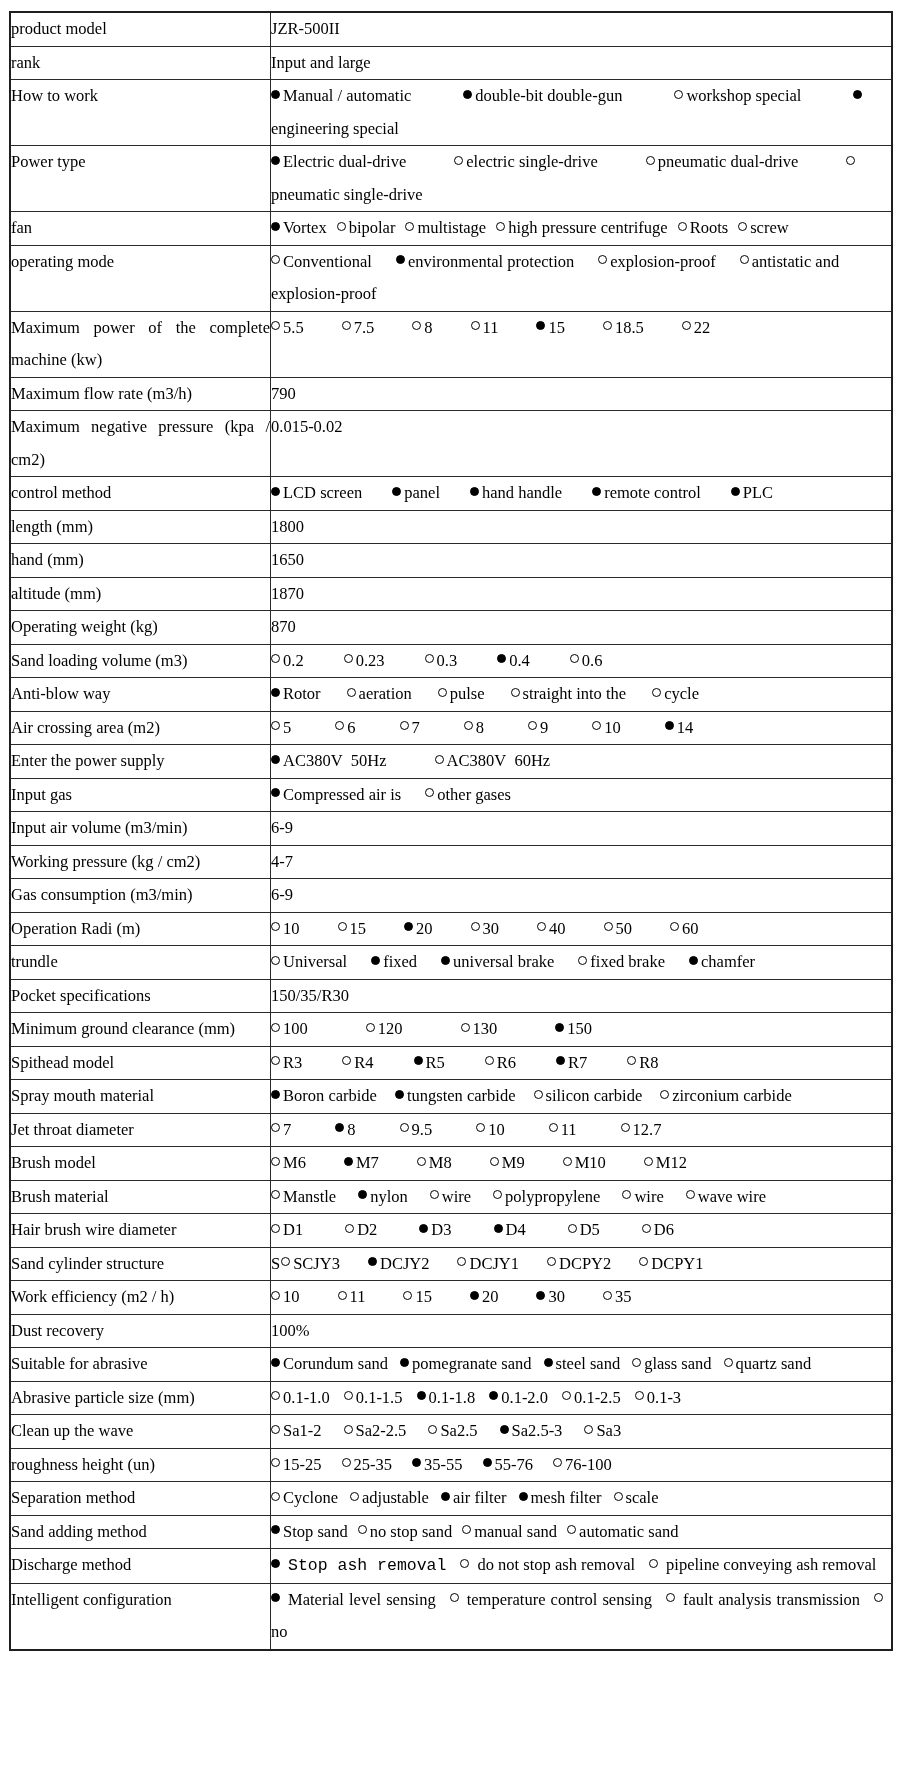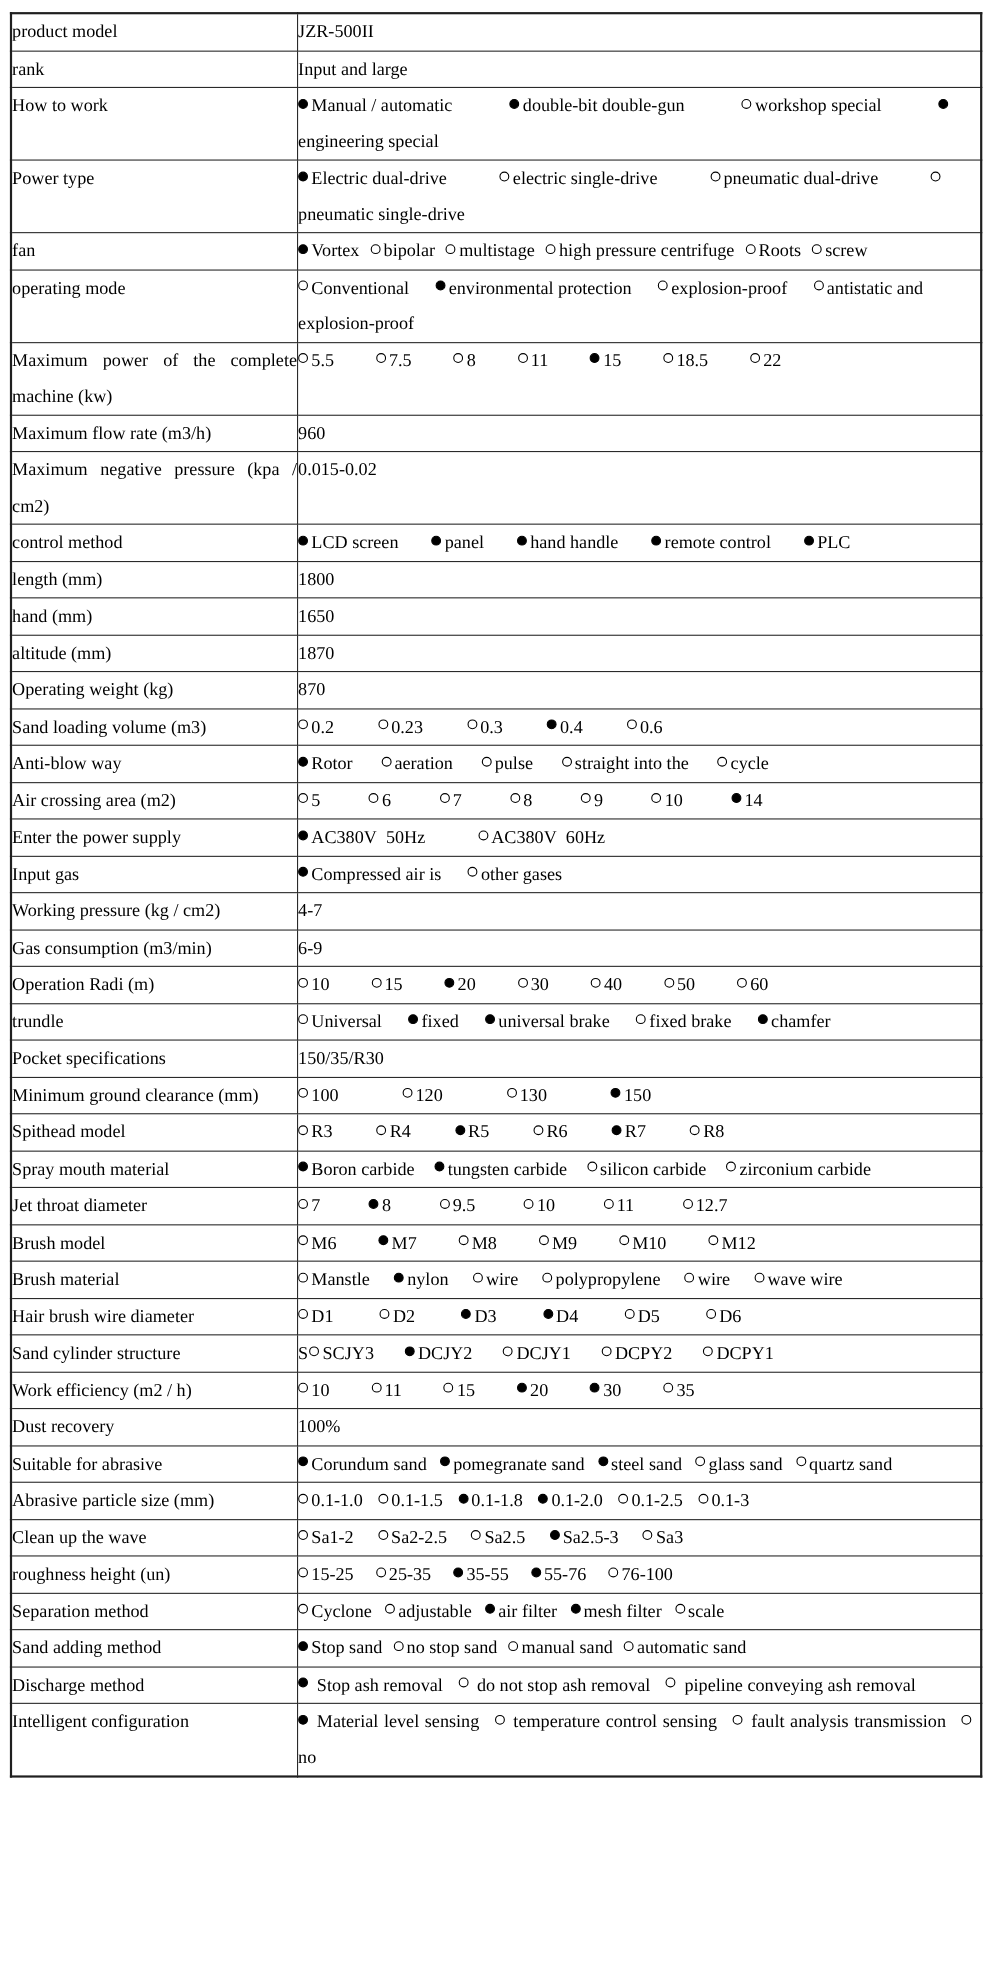--- a/index.html
+++ b/index.html
@@ -92,21 +92,21 @@
         <tr>
           <td class="c-label">operating mode</td>
           <td class="c-value"><span class="opt" style="margin-right: 24px;"><span class="dot"></span><span>Conventional</span></span><span class="opt" style="margin-right: 24px;"><span class="dot filled"></span><span>environmental protection</span></span><span class="opt" style="margin-right: 24px;"><span class="dot"></span><span>explosion-proof</span></span><span class="opt" style="margin-right: 24px;"><span class="dot"></span><span>antistatic and explosion-proof</span></span></td>
         </tr>
         <tr>
           <td class="c-label">Maximum power of the complete machine (kw)</td>
           <td class="c-value"><span class="opt" style="margin-right: 38px;"><span class="dot"></span><span>5.5</span></span><span class="opt" style="margin-right: 38px;"><span class="dot"></span><span>7.5</span></span><span class="opt" style="margin-right: 38px;"><span class="dot"></span><span>8</span></span><span class="opt" style="margin-right: 38px;"><span class="dot"></span><span>11</span></span><span class="opt" style="margin-right: 38px;"><span class="dot filled"></span><span>15</span></span><span class="opt" style="margin-right: 38px;"><span class="dot"></span><span>18.5</span></span><span class="opt" style="margin-right: 38px;"><span class="dot"></span><span>22</span></span></td>
         </tr>
         <tr>
           <td class="c-label">Maximum flow rate (m3/h)</td>
-          <td class="c-value">960</td>
+          <td class="c-value">790</td>
         </tr>
         <tr>
           <td class="c-label">Maximum negative pressure (kpa / cm2)</td>
           <td class="c-value">0.015-0.02</td>
         </tr>
         <tr>
           <td class="c-label">control method</td>
           <td class="c-value"><span class="opt" style="margin-right: 30px;"><span class="dot filled"></span><span>LCD screen</span></span><span class="opt" style="margin-right: 30px;"><span class="dot filled"></span><span>panel</span></span><span class="opt" style="margin-right: 30px;"><span class="dot filled"></span><span>hand handle</span></span><span class="opt" style="margin-right: 30px;"><span class="dot filled"></span><span>remote control</span></span><span class="opt" style="margin-right: 30px;"><span class="dot filled"></span><span>PLC</span></span></td>
         </tr>
         <tr>
@@ -139,20 +139,24 @@
         </tr>
         <tr>
           <td class="c-label">Enter the power supply</td>
           <td class="c-value"><span class="opt" style="margin-right: 48px;"><span class="dot filled"></span><span>AC380V&nbsp;&nbsp;50Hz</span></span><span class="opt" style="margin-right: 48px;"><span class="dot"></span><span>AC380V&nbsp;&nbsp;60Hz</span></span></td>
         </tr>
         <tr>
           <td class="c-label">Input gas</td>
           <td class="c-value"><span class="opt" style="margin-right: 24px;"><span class="dot filled"></span><span>Compressed air is</span></span><span class="opt" style="margin-right: 24px;"><span class="dot"></span><span>other gases</span></span></td>
         </tr>
         <tr>
+          <td class="c-label">Input air volume (m3/min)</td>
+          <td class="c-value">6-9</td>
+        </tr>
+        <tr>
           <td class="c-label">Working pressure (kg / cm2)</td>
           <td class="c-value">4-7</td>
         </tr>
         <tr>
           <td class="c-label">Gas consumption (m3/min)</td>
           <td class="c-value">6-9</td>
         </tr>
         <tr>
           <td class="c-label">Operation Radi (m)</td>
           <td class="c-value"><span class="opt" style="margin-right: 38px;"><span class="dot"></span><span>10</span></span><span class="opt" style="margin-right: 38px;"><span class="dot"></span><span>15</span></span><span class="opt" style="margin-right: 38px;"><span class="dot filled"></span><span>20</span></span><span class="opt" style="margin-right: 38px;"><span class="dot"></span><span>30</span></span><span class="opt" style="margin-right: 38px;"><span class="dot"></span><span>40</span></span><span class="opt" style="margin-right: 38px;"><span class="dot"></span><span>50</span></span><span class="opt" style="margin-right: 38px;"><span class="dot"></span><span>60</span></span></td>
@@ -224,21 +228,21 @@
         <tr>
           <td class="c-label">Separation method</td>
           <td class="c-value"><span class="opt" style="margin-right: 12px;"><span class="dot"></span><span>Cyclone</span></span><span class="opt" style="margin-right: 12px;"><span class="dot"></span><span>adjustable</span></span><span class="opt" style="margin-right: 12px;"><span class="dot filled"></span><span>air filter</span></span><span class="opt" style="margin-right: 12px;"><span class="dot filled"></span><span>mesh filter</span></span><span class="opt" style="margin-right: 12px;"><span class="dot"></span><span>scale</span></span></td>
         </tr>
         <tr>
           <td class="c-label">Sand adding method</td>
           <td class="c-value"><span class="opt" style="margin-right: 10px;"><span class="dot filled"></span><span>Stop sand</span></span><span class="opt" style="margin-right: 10px;"><span class="dot"></span><span>no stop sand</span></span><span class="opt" style="margin-right: 10px;"><span class="dot"></span><span>manual sand</span></span><span class="opt" style="margin-right: 10px;"><span class="dot"></span><span>automatic sand</span></span></td>
         </tr>
         <tr>
           <td class="c-label">Discharge method</td>
-          <td class="c-value spaced"><span class="opt" style="margin-right: 14px;"><span class="dot filled"></span><span>Stop ash removal</span></span><span class="opt" style="margin-right: 14px;"><span class="dot"></span><span>do not stop ash removal</span></span><span class="opt" style="margin-right: 14px;"><span class="dot"></span><span>pipeline conveying ash removal</span></span></td>
+          <td class="c-value spaced"><span class="opt" style="margin-right: 14px; font-family: Liberation Mono, monospace;"><span class="dot filled"></span><span>Stop ash removal</span></span><span class="opt" style="margin-right: 14px;"><span class="dot"></span><span>do not stop ash removal</span></span><span class="opt" style="margin-right: 14px;"><span class="dot"></span><span>pipeline conveying ash removal</span></span></td>
         </tr>
         <tr>
           <td class="c-label">Intelligent configuration</td>
           <td class="c-value spaced"><span class="opt" style="margin-right: 14px;"><span class="dot filled"></span><span>Material level sensing</span></span><span class="opt" style="margin-right: 14px;"><span class="dot"></span><span>temperature control sensing</span></span><span class="opt" style="margin-right: 14px;"><span class="dot"></span><span>fault analysis transmission</span></span><span class="opt" style="margin-right: 14px;"><span class="dot"></span><span>no</span></span></td>
         </tr>
       </tbody>
   </table>
 </div>
 
 </body></html>

